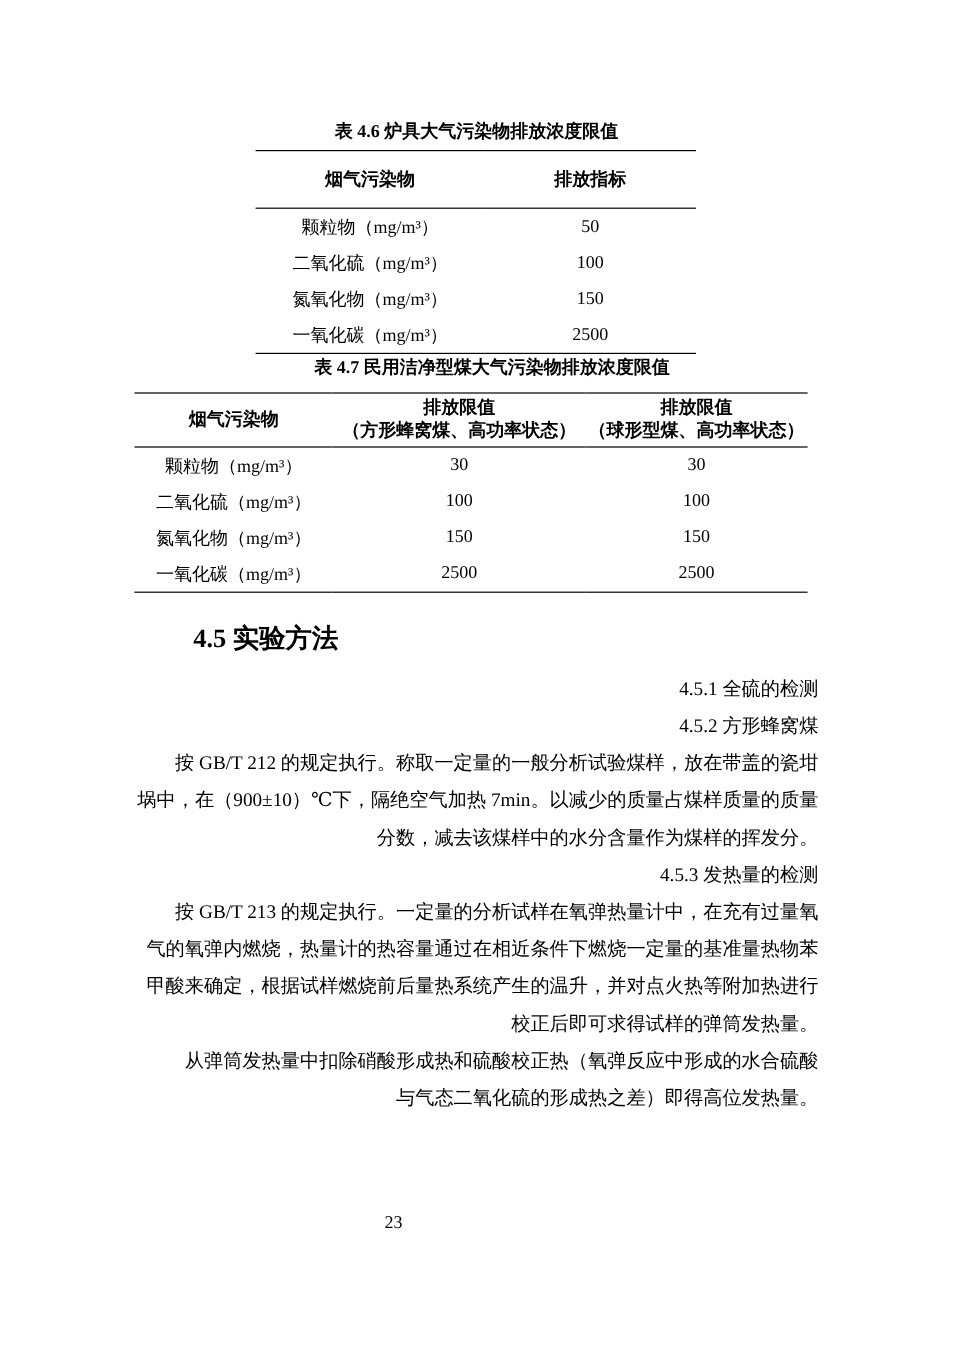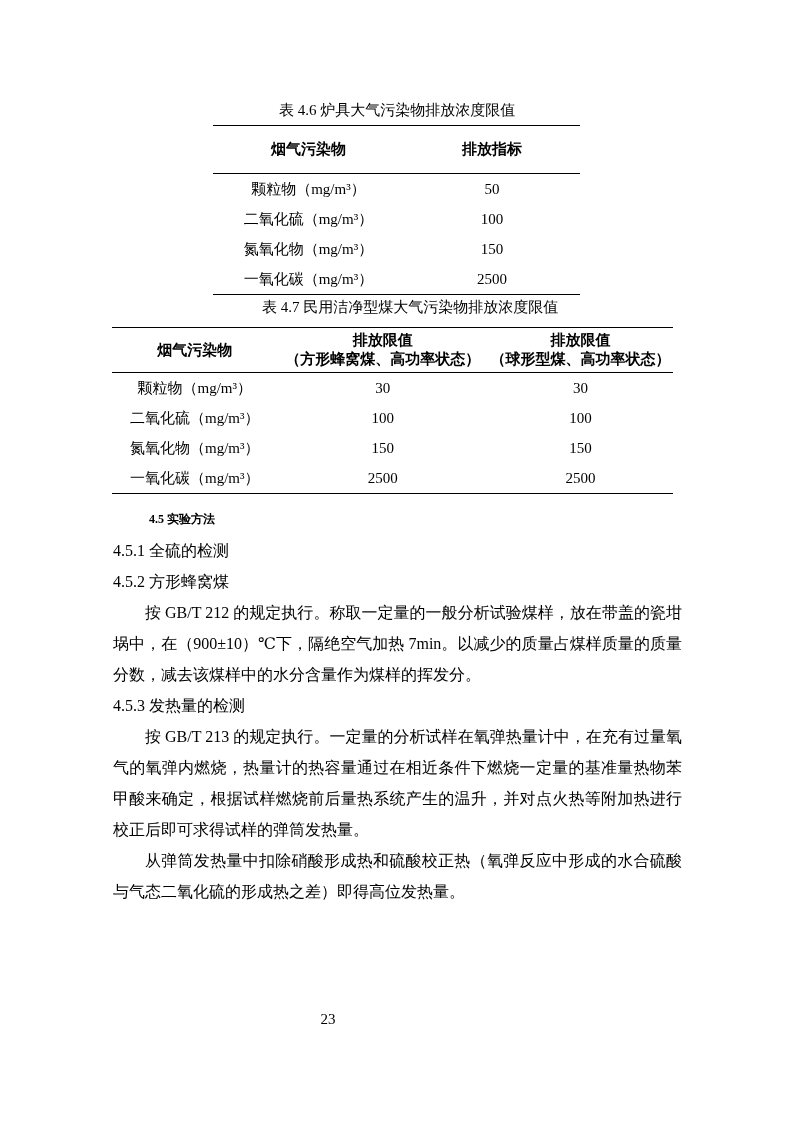--- a/index.html
+++ b/index.html
@@ -9,21 +9,21 @@
     color: #000000;
     font-family: "Liberation Serif", "DejaVu Serif", serif;
     position: relative;
     overflow: hidden;
   }
   .page { position: absolute; inset: 0; background: #ffffff; }
 
   
   .tbl-caption {
     position: absolute; left: 0; width: 794px;
-    text-align: center; font-weight: normal; font-size: 15px; line-height: 17px;
+    text-align: center; font-weight: bold; font-size: 15px; line-height: 17px;
   }
   #t46-caption { top: 102px; }
   #t47-caption { top: 299px; margin-left: 13px; }
 
   
   table { border-collapse: collapse; table-layout: fixed; }
   #t46 {
     position: absolute; top: 125px; left: 213px; width: 367px;
     border-top: 1.5px solid #000; border-bottom: 1.5px solid #000;
     font-size: 15px;
@@ -46,24 +46,24 @@
   #t47 tbody td { height: 30px; text-align: center; vertical-align: middle; padding: 0; }
   .hdr-line { display: block; }
 
   
   #body-text {
     position: absolute; top: 504px; left: 113px; width: 569px;
     font-size: 16px; line-height: 31px;
     text-align: justify; text-justify: inter-ideograph;
   }
   #body-text h2 {
-    margin: 0; font-size: 12px; font-weight: bold;
+    margin: 12px; font-size: 22px; font-weight: bold;
     padding-left: 36px; text-align: left; line-height: 31px;
   }
-  #body-text p { margin: 0; }
+  #body-text p { margin: 0; text-align: right; }
   .para { text-indent: 2em; }
   .sec-title { text-indent: 0; text-align: left; }
 
   #page-number {
     position: absolute; top: 1011px; left: 0; width: 656px;
     text-align: center; font-size: 15px; line-height: 17px;
   }
 </style>
 </head>
 <body>

